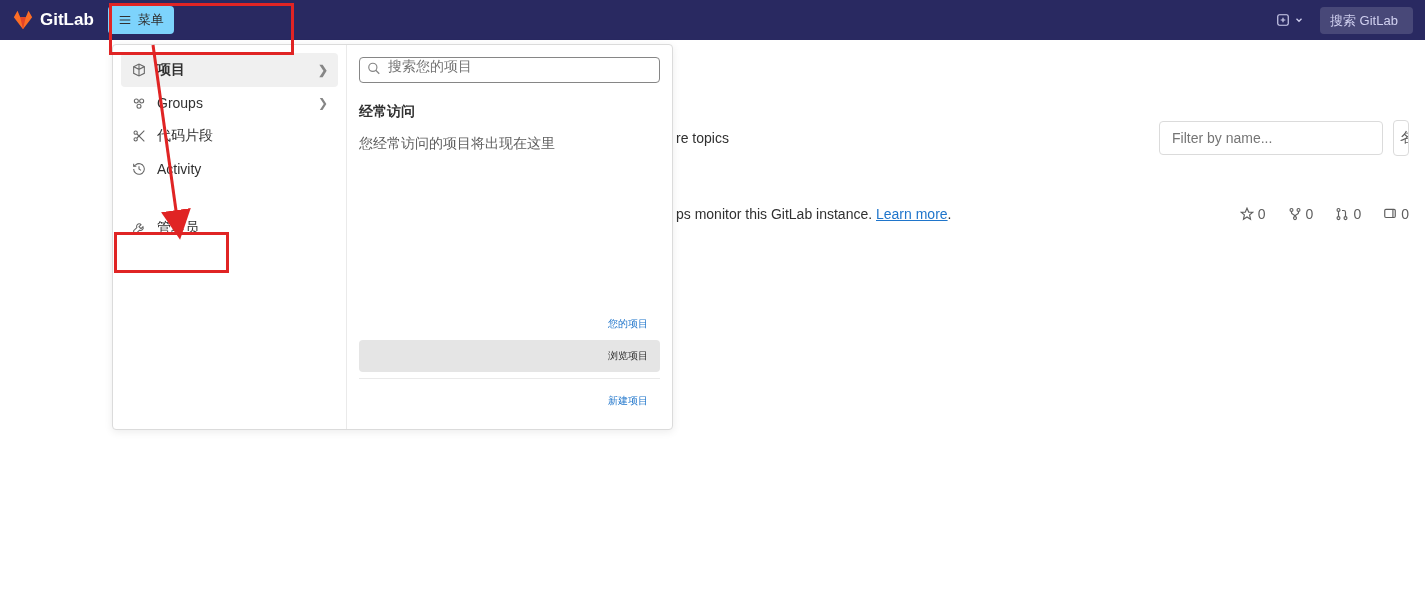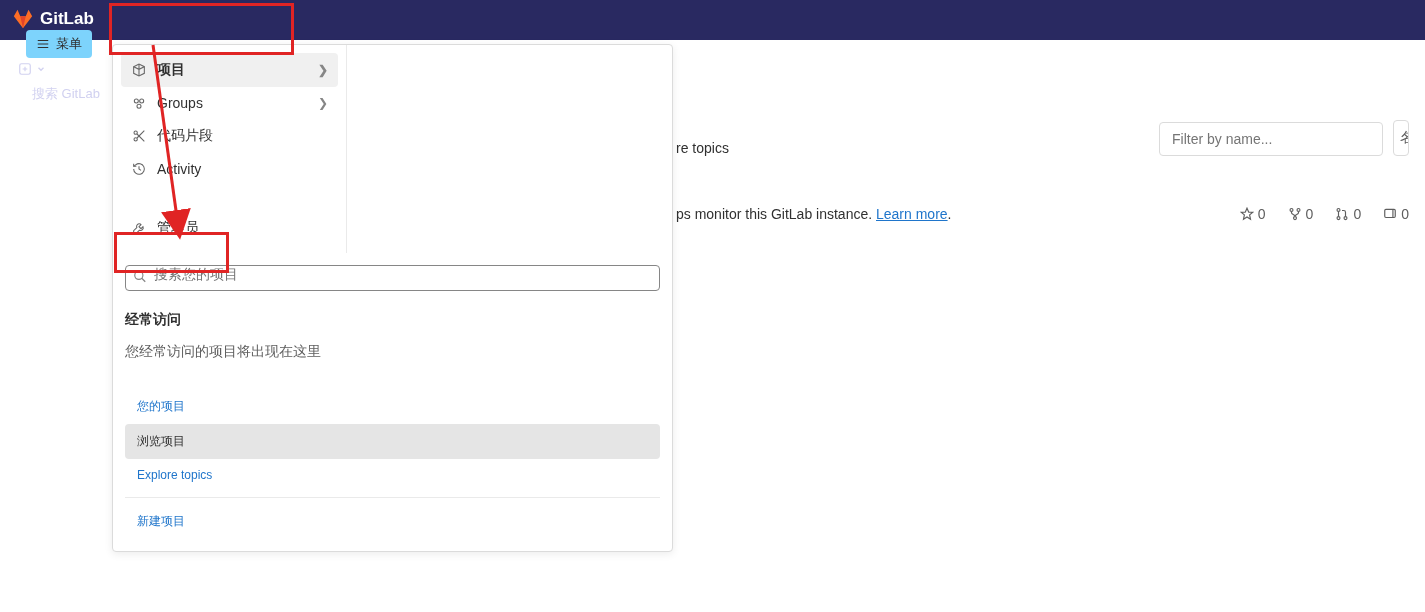--- a/index.html
+++ b/index.html
@@ -11,24 +11,23 @@
     width: 1425px;
     height: 612px;
     overflow: hidden;
     position: relative;
   }
   
   .topbar {
     height: 40px;
     background: #292961;
     display: flex;
-    align-items: flex-start;
+    align-items: center;
     padding: 8px 12px;
     color: #fff;
-    flex-direction: column;
   }
   .logo { display: flex; align-items: center; gap: 6px; font-weight: 600; font-size: 17px; }
   .logo svg { width: 22px; height: 22px; }
   .menu-button {
     margin-left: 14px;
     background: #7dd3fc;
     color: #303030;
     border-radius: 4px;
     padding: 5px 10px;
     display: flex;
@@ -57,21 +56,21 @@
     margin-left: 10px;
   }
   .search-box::placeholder { color: #d1d1f0; }
 
   
   .page-bg {
     position: absolute;
     top: 40px; left: 0; right: 0;
     padding: 0 16px;
   }
-  .bg-row-1 { display: flex; align-items: flex-end; justify-content: flex-end; padding-top: 80px; }
+  .bg-row-1 { display: flex; align-items: center; justify-content: flex-end; padding-top: 80px; }
   .bg-text-1 { color: #303030; margin-right: auto; margin-left: 660px; }
   .filter-input {
     border: 1px solid #dbdbdb;
     border-radius: 4px;
     padding: 8px 12px;
     width: 224px;
     margin-right: 10px;
     font-size: 14px;
     color: #868686;
   }
@@ -86,27 +85,26 @@
   .bg-row-2 { display:flex; align-items:center; justify-content:flex-end; margin-top: 50px; gap: 22px; color:#5e5e5e; }
   .bg-row-2 .left-text { margin-right:auto; margin-left:660px; color:#303030; }
   .bg-row-2 a { color:#1f75cb; text-decoration: underline; }
   .stat { display:flex; align-items:center; gap:4px; font-size:14px; color:#5e5e5e; }
 
   
   .menu-panel {
     position: absolute;
     top: 44px; left: 112px;
     width: 561px;
-    height: 508px;
+    height: 386px;
     background: #fff;
     border: 1px solid #dbdbdb;
     border-radius: 4px;
     box-shadow: 0 2px 8px rgba(0,0,0,0.08);
     display: flex;
-    flex-direction: column;
   }
   .menu-left {
     width: 234px;
     border-right: 1px solid #eaeaea;
     padding: 8px;
     display:flex;
     flex-direction:column;
   }
   .menu-item {
     display: flex;
@@ -141,21 +139,22 @@
   .section-label { font-weight:700; margin-top:20px; }
   .section-desc { color:#5e5e5e; margin-top:14px; }
 
   .right-bottom { margin-top:auto; }
   .nav-link {
     display:block;
     padding: 9px 12px;
     color:#1f75cb;
     border-radius:4px;
     cursor:pointer;
-    font-size:12px;
+    font-size:10px;
+    text-align:right;
   }
   .nav-link.current { background:#e5e5e5; color:#303030; }
   .nav-sep { height:1px; background:#eaeaea; margin:6px 0; }
 
   
   .hl-box {
     position:absolute;
     border:3px solid #e02424;
     pointer-events:none;
   }
@@ -305,21 +304,20 @@
       </span>
       <input class="proj-search" placeholder="搜索您的项目" style="">
     </div>
 
     <div class="section-label">经常访问</div>
     <div class="section-desc">您经常访问的项目将出现在这里</div>
 
     <div class="right-bottom">
       <a class="nav-link">您的项目</a>
       <a class="nav-link current">浏览项目</a>
-      <a class="nav-link">Explore topics</a>
       <div class="nav-sep"></div>
       <a class="nav-link">新建项目</a>
     </div>
   </div>
 </div>
 
 <div class="hl-box hl-1"></div>
 <div class="hl-box hl-2"></div>
 <svg class="arrow-svg" width="60" height="210">
   <defs>

